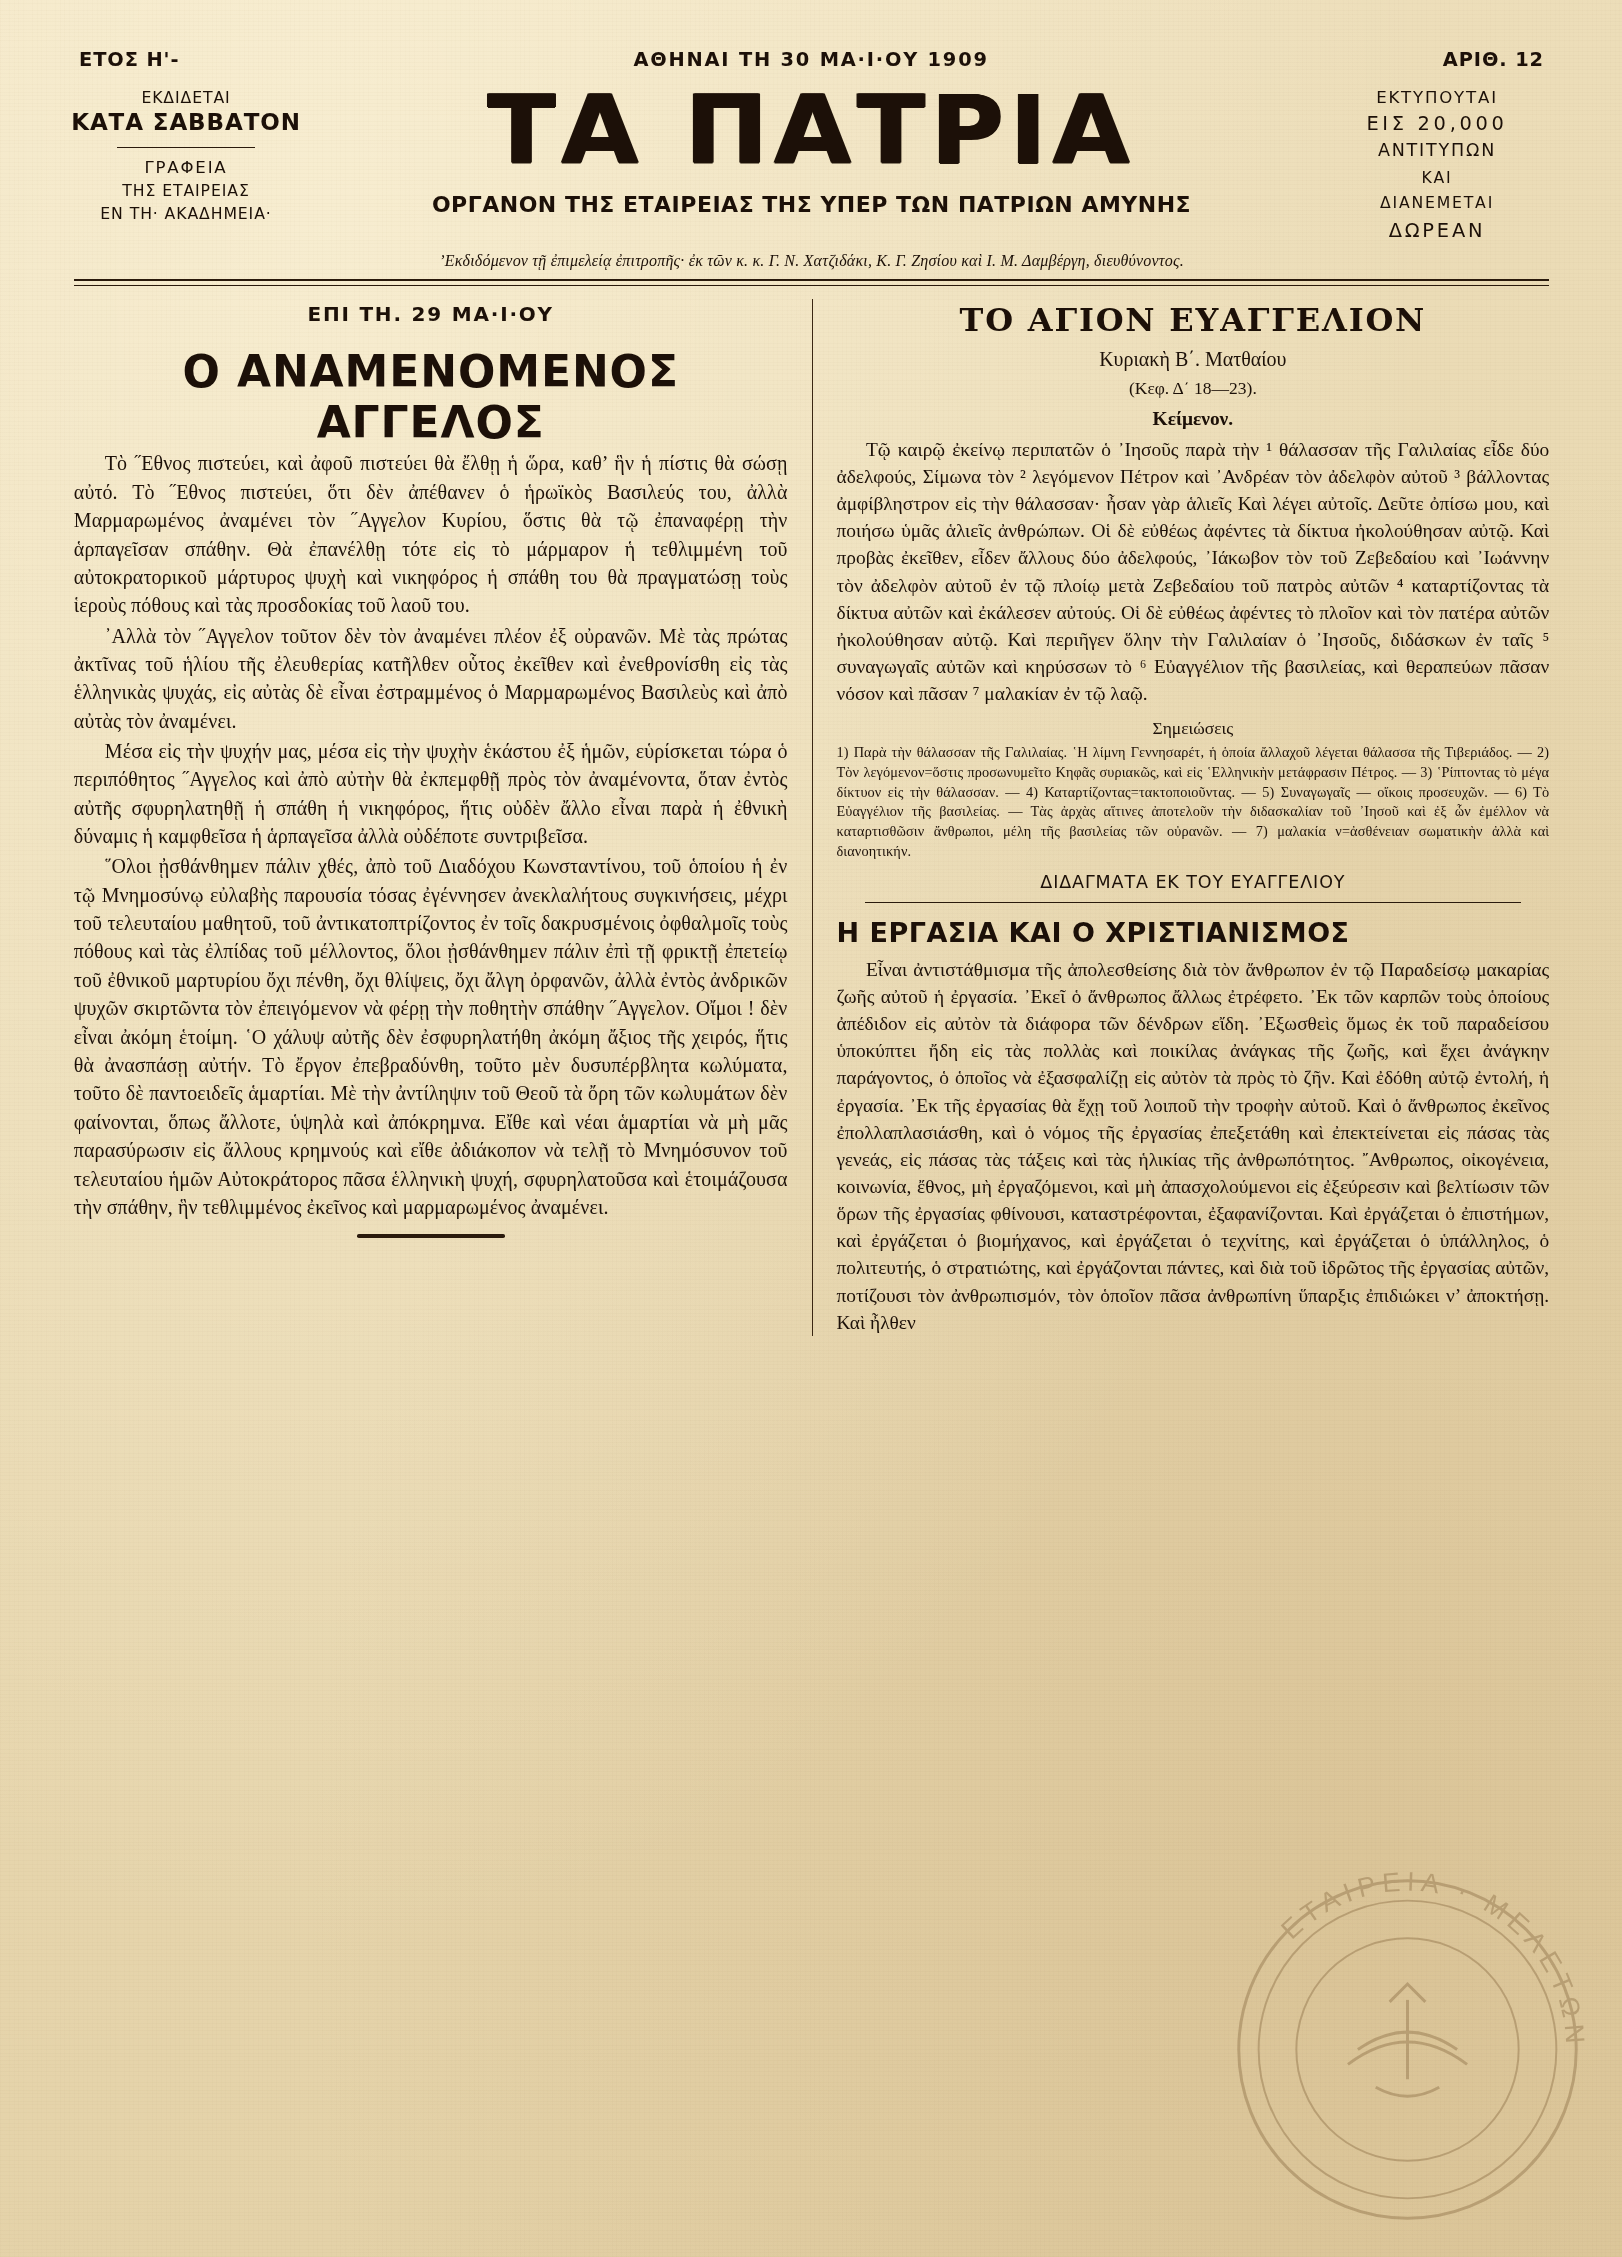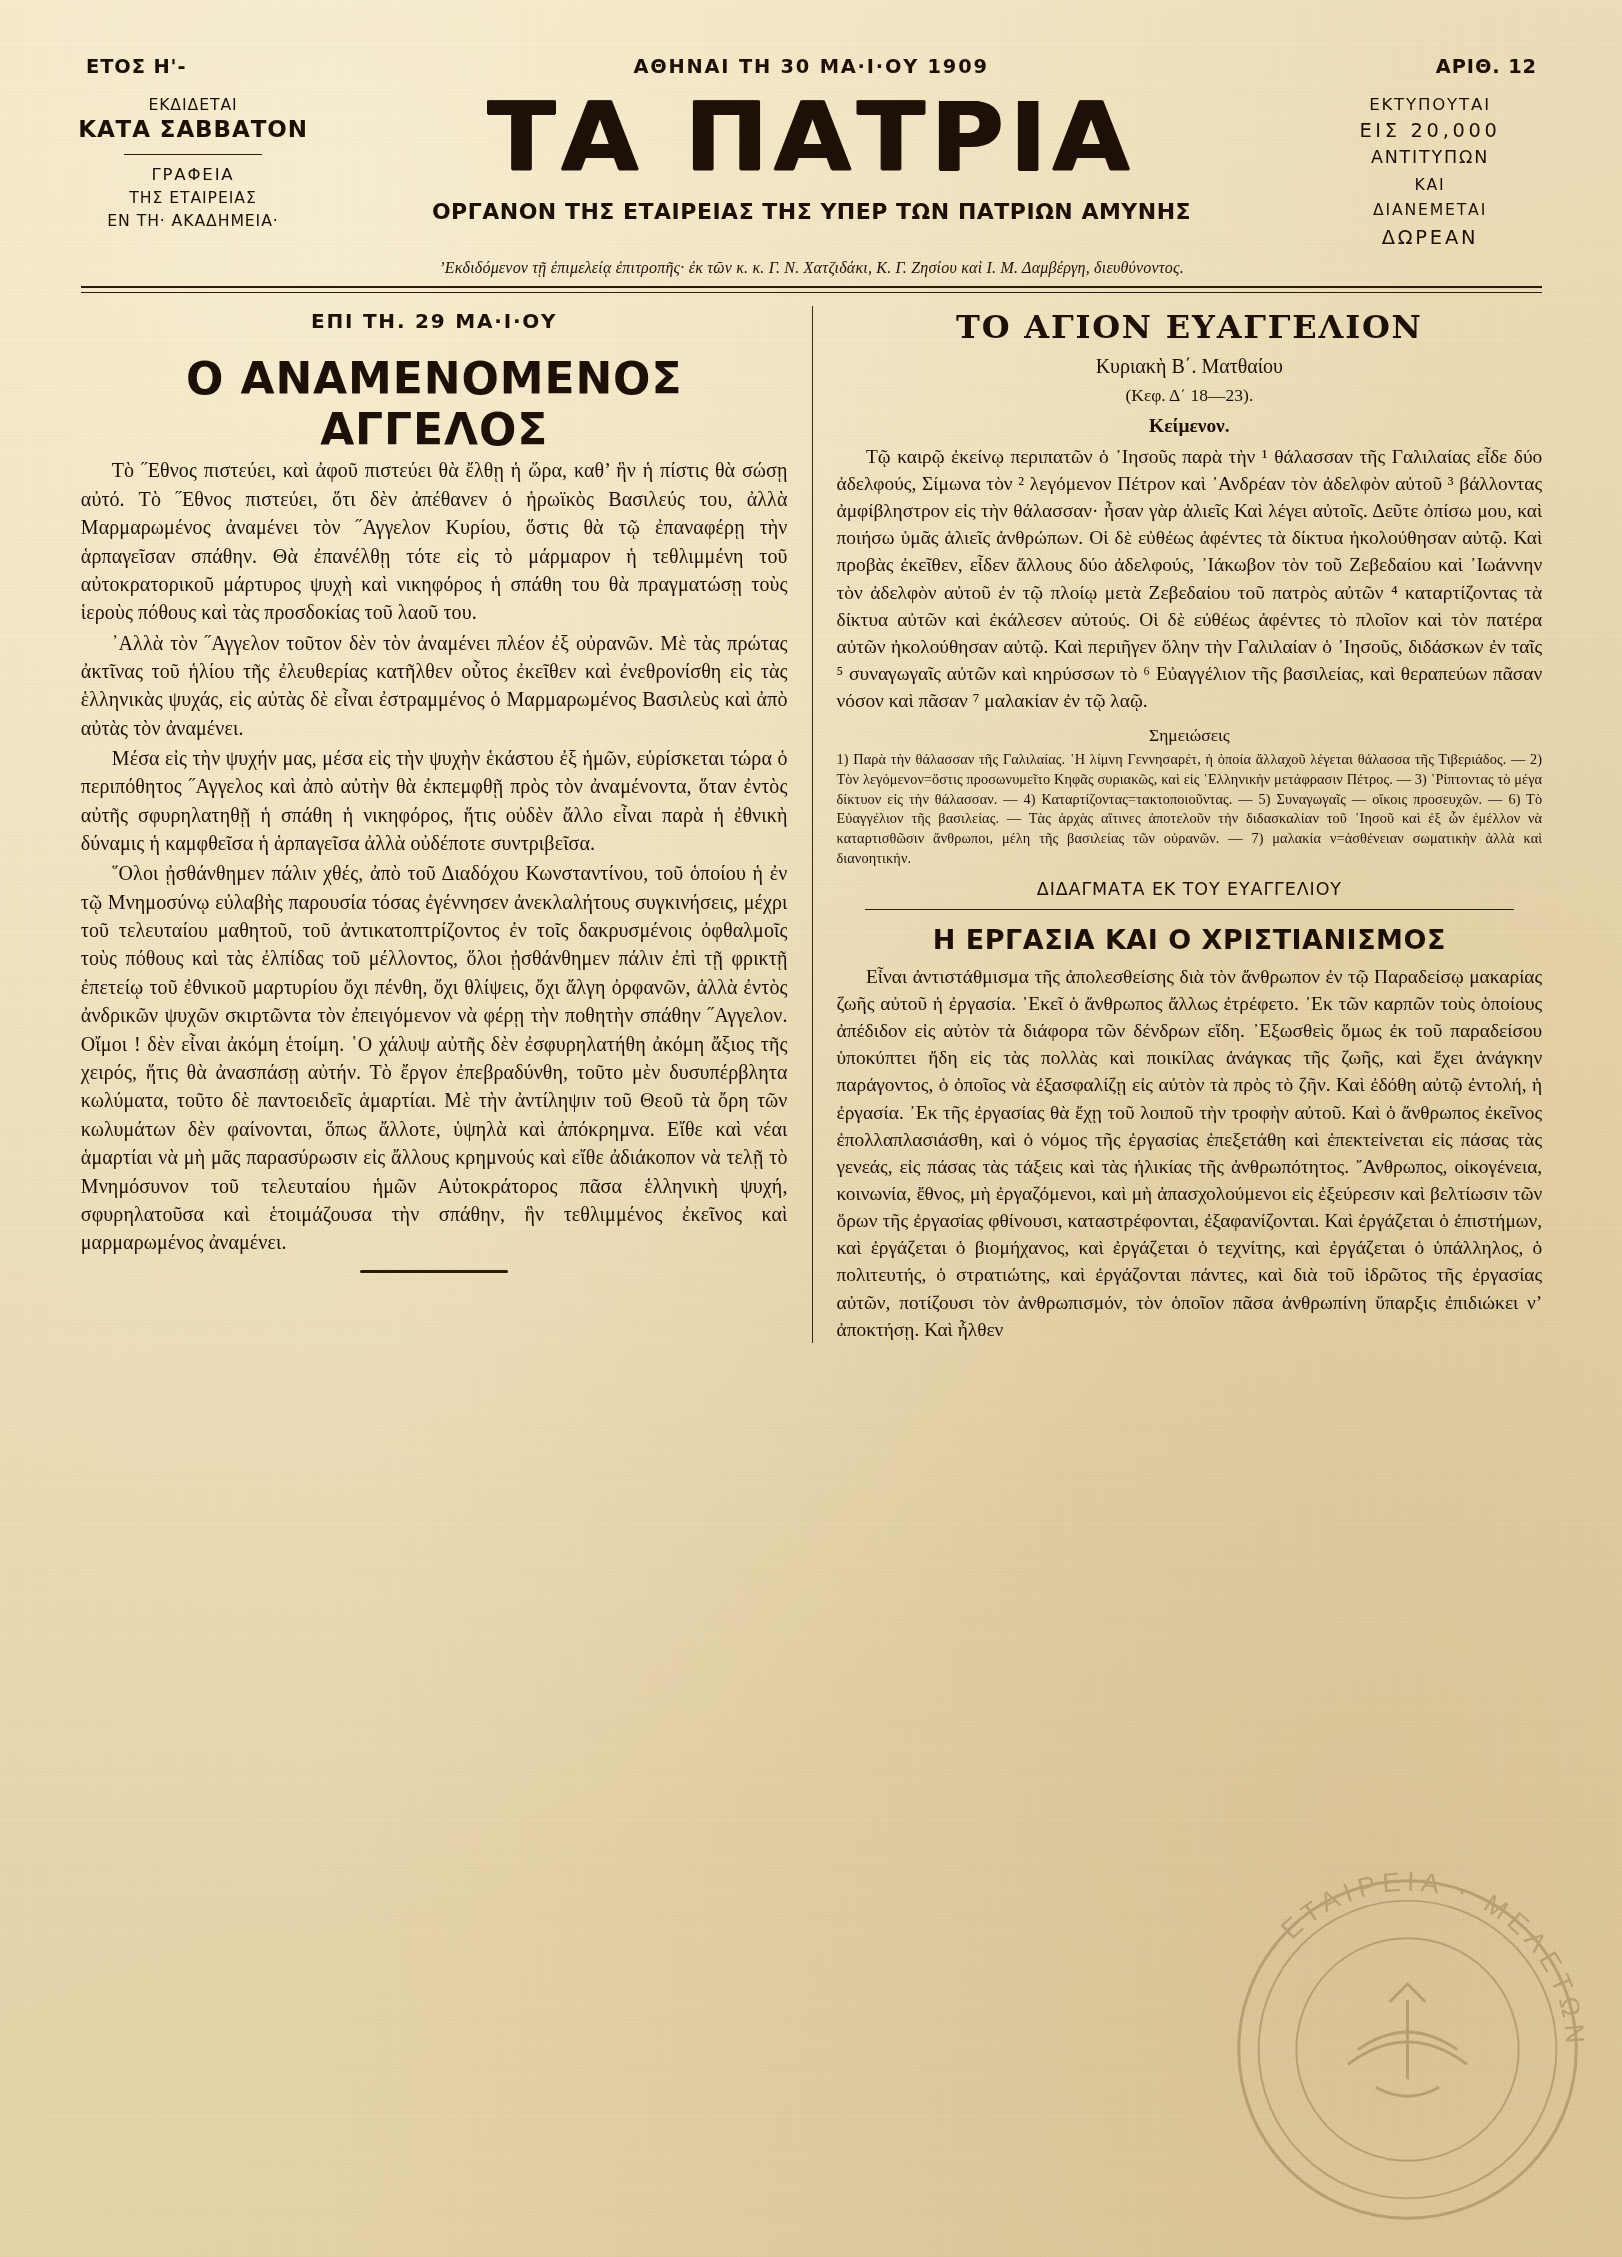--- a/index.html
+++ b/index.html
@@ -12,21 +12,21 @@
     background: #e8d9b5;
     font-family: "Liberation Serif", serif;
     color: #1c1008;
     overflow: hidden;
   }
   .page {
     position: relative;
     width: 1623px;
     height: 2257px;
     box-sizing: border-box;
-    padding: 11px;
+    padding: 4px;
     background:
       radial-gradient(ellipse at 20% 10%, rgba(255,248,225,0.55), rgba(255,248,225,0) 60%),
       radial-gradient(ellipse at 85% 85%, rgba(200,170,120,0.35), rgba(200,170,120,0) 55%),
       linear-gradient(160deg, #f0e2c0 0%, #e9d9b2 40%, #e2cfa4 100%);
   }
   .grain {
     position: absolute;
     inset: 0;
     pointer-events: none;
     background-image:
@@ -213,21 +213,21 @@
     font-family: "DejaVu Sans", sans-serif;
     font-size: 17.5px;
     letter-spacing: 0.9px;
     margin-top: 11px;
     padding-bottom: 9.2px;
     border-bottom: 0.9px solid #2a1a0c;
     margin-left: 28px;
     margin-right: 28px;
   }
   .sec-title {
-    text-align: center;
+    text-align: left;
     font-family: "DejaVu Sans", sans-serif;
     font-weight: bold;
     font-size: 27px;
     letter-spacing: 0.5px;
     margin-top: 14.8px;
     margin-bottom: 7.4px;
   }
 
   
   .watermark {

